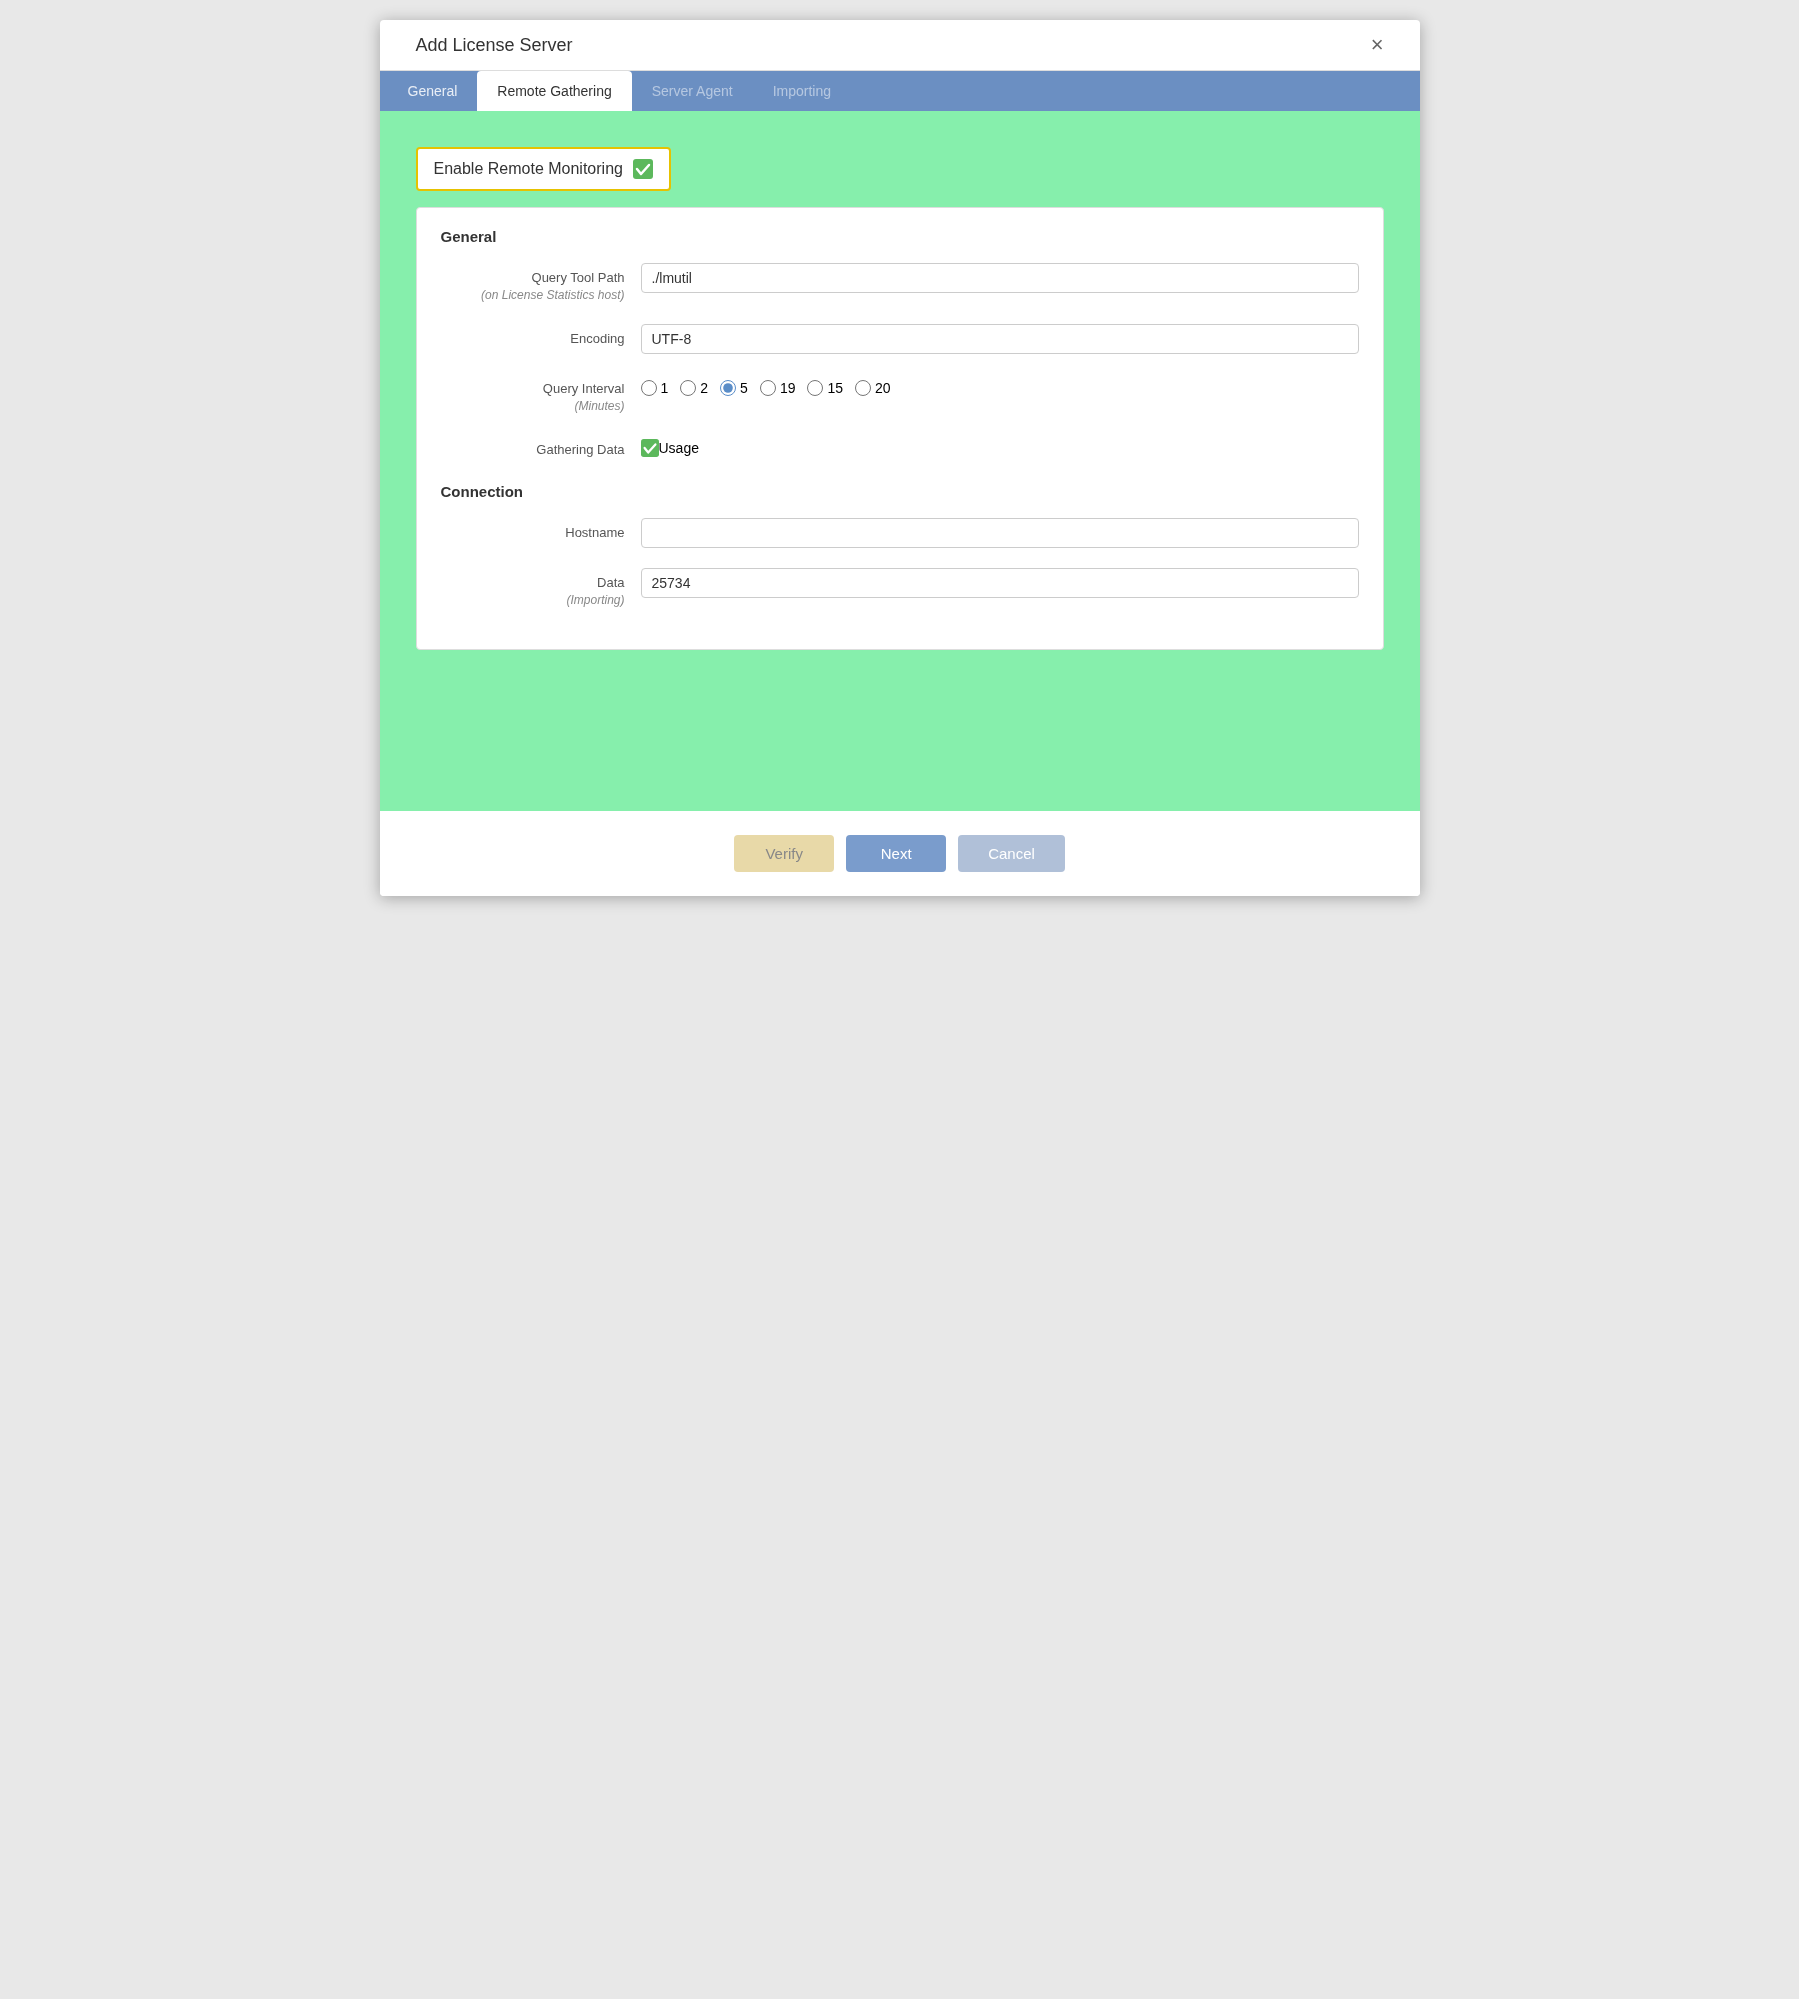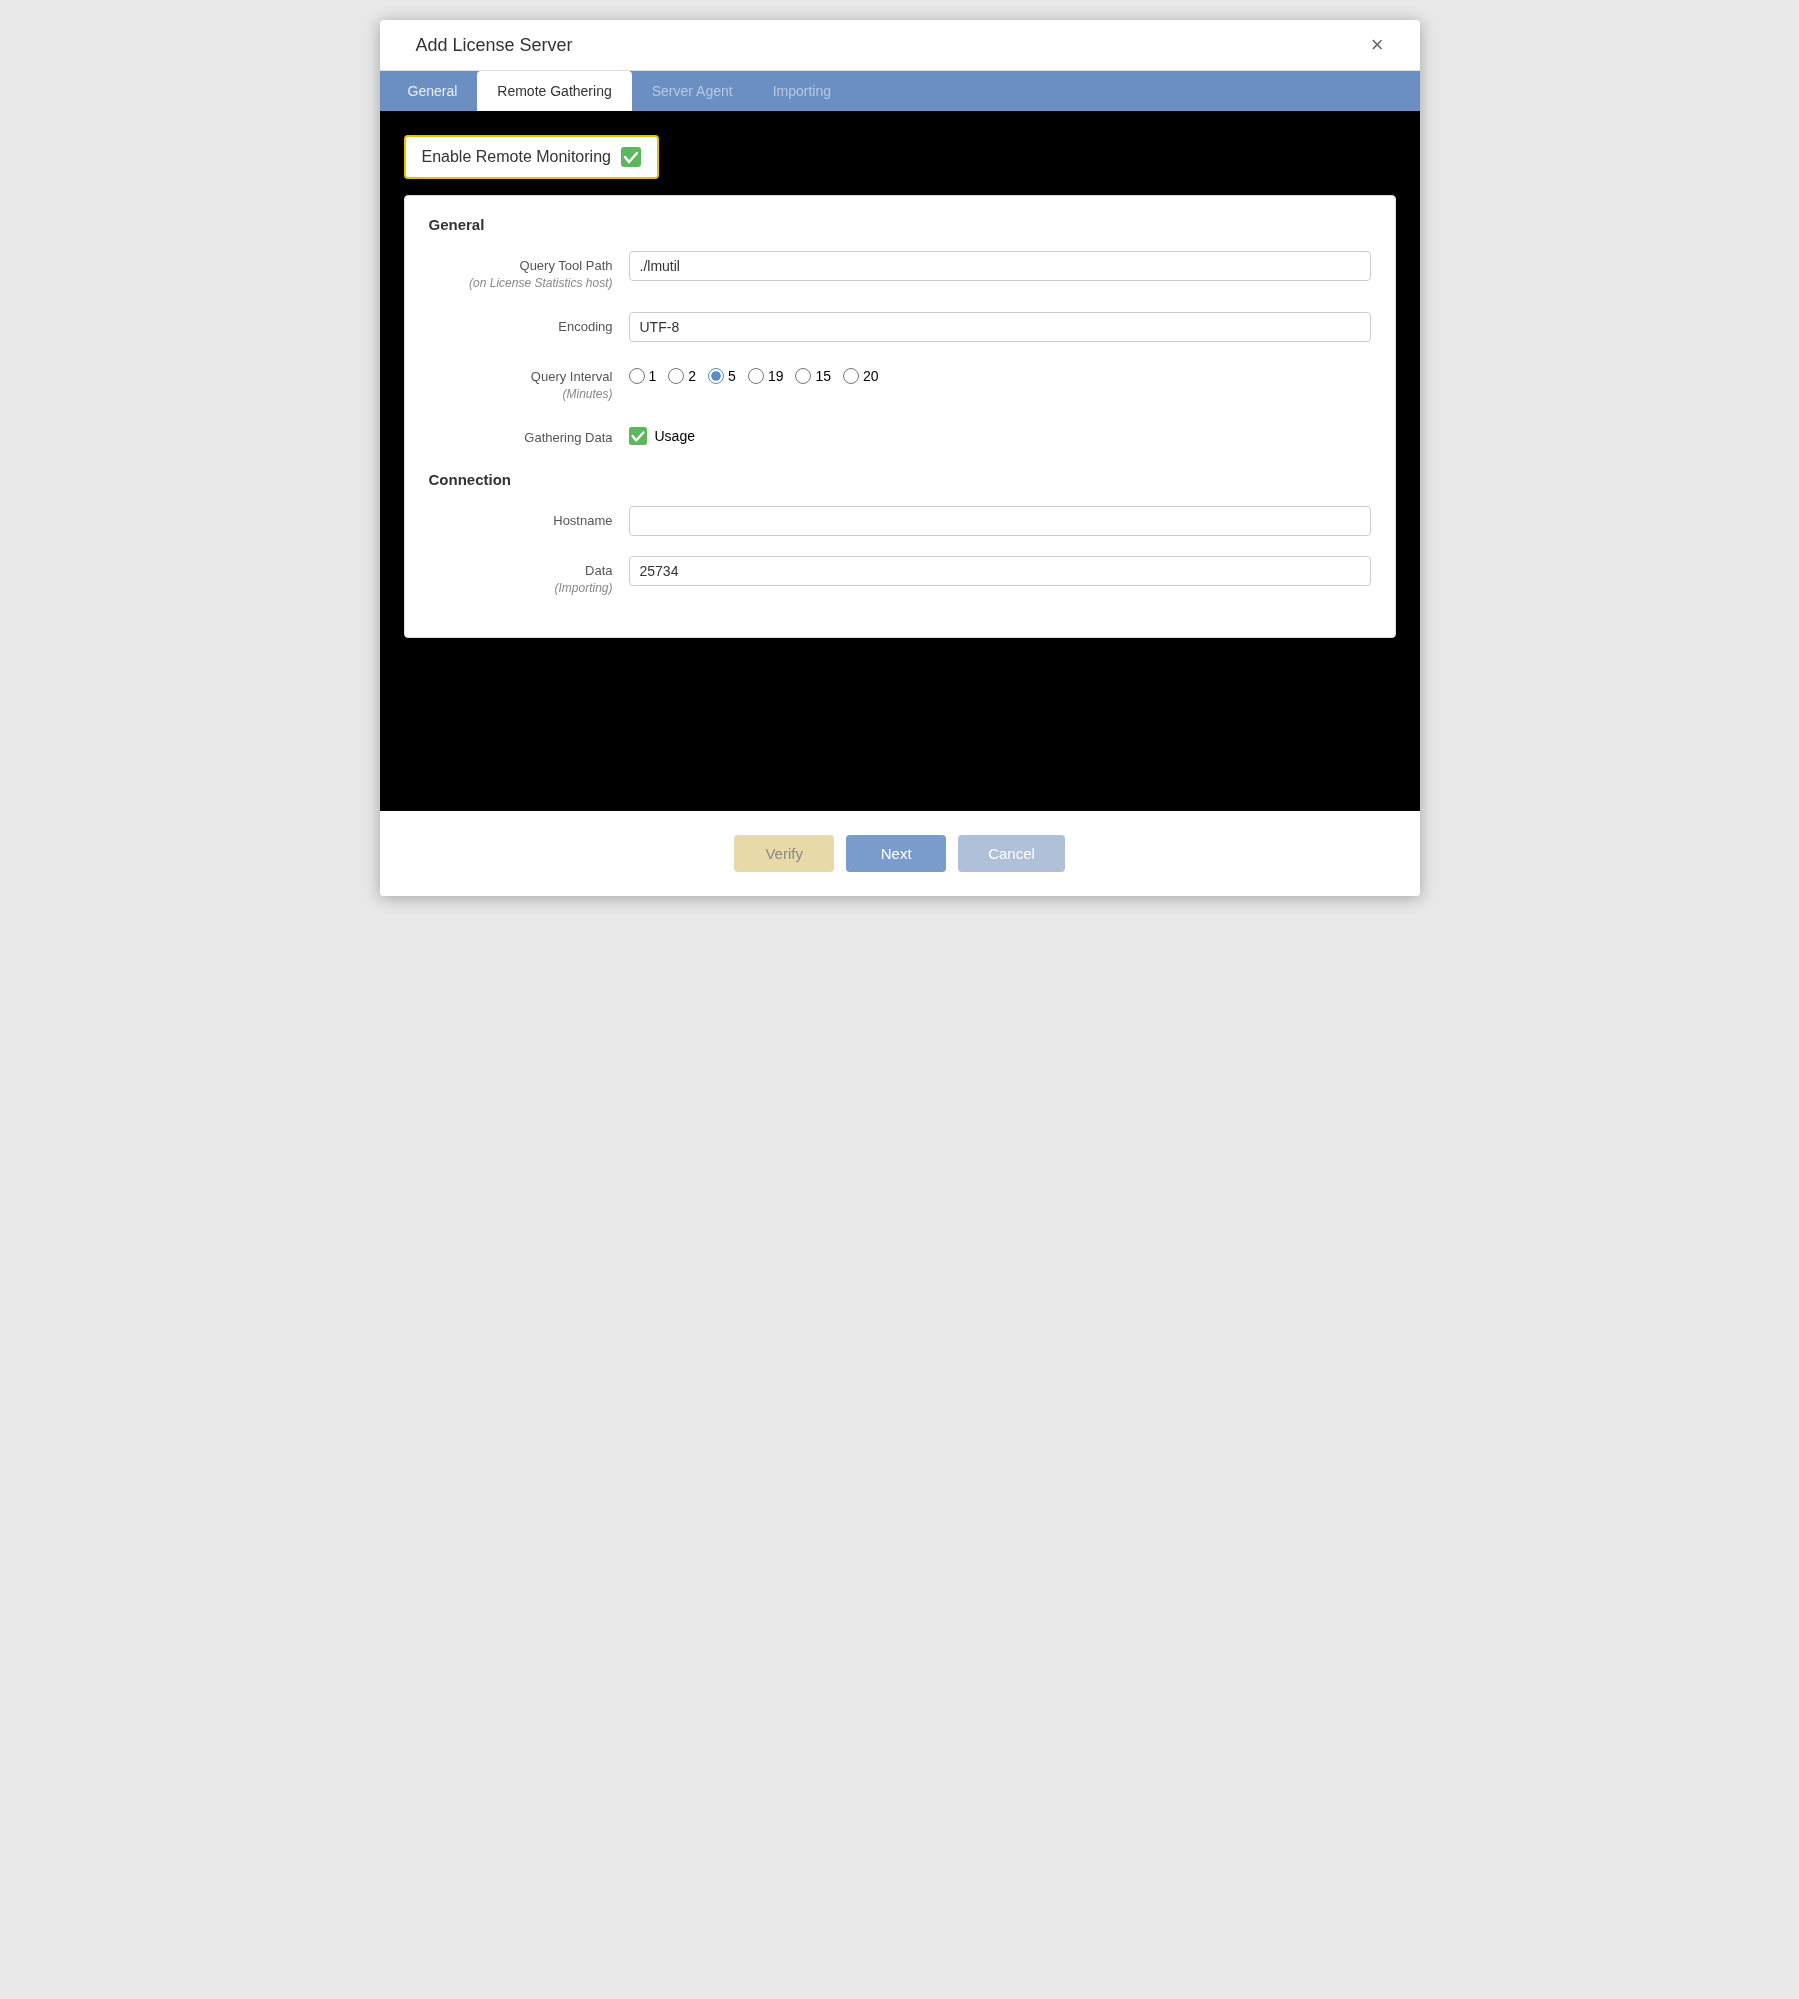--- a/index.html
+++ b/index.html
@@ -58,22 +58,22 @@
       background: #fff;
       color: #333;
       border-radius: 4px 4px 0 0;
       font-weight: 500;
     }
     .tab.disabled {
       color: rgba(255,255,255,0.5);
       cursor: default;
     }
     .modal-body {
-      padding: 24px;
-      background: #000000;
+      padding: 36px;
+      background: #86efac;
       min-height: 700px;
     }
     .enable-section {
       border: 2px solid #e6c200;
       border-radius: 4px;
       padding: 10px 16px;
       display: inline-flex;
       align-items: center;
       gap: 10px;
       margin-bottom: 16px;
@@ -149,21 +149,20 @@
       cursor: pointer;
     }
     .radio-item input[type="radio"] {
       accent-color: #5a8dc8;
       width: 16px;
       height: 16px;
     }
     .checkbox-group {
       display: flex;
       align-items: center;
-      gap: 8px;
       padding-top: 4px;
     }
     .checkbox-green {
       display: inline-flex;
       align-items: center;
       justify-content: center;
       width: 18px;
       height: 18px;
     }
     .checkbox-empty {

